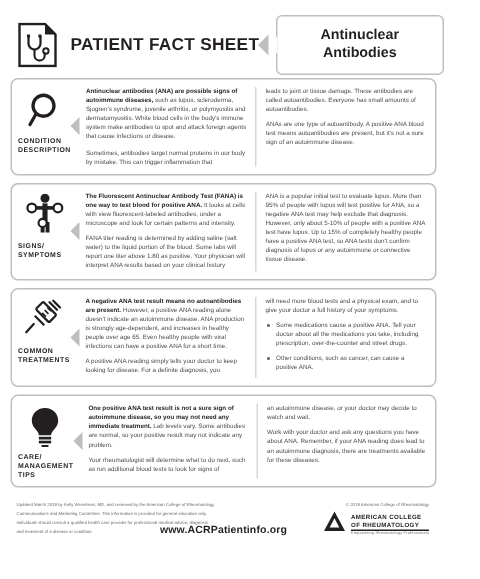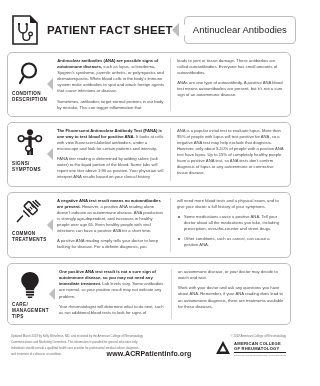--- a/index.html
+++ b/index.html
@@ -32,21 +32,21 @@
     content:"";position:absolute;left:-1px;top:-7px;
     width:0;height:0;
     border-top:7px solid transparent;border-bottom:7px solid transparent;
     border-right:7px solid #bcbec0;z-index:-1;
   }
   .title-box{
     border:1px solid #bcbec0;border-radius:4px;background:#fff;
     padding:7px 8px;width:112px;box-sizing:border-box;
     text-align:center;
   }
-  .title-box .t{font-size:9.5px;font-weight:normal;line-height:12px;color:#231f20;}
+  .title-box .t{font-size:9.5px;font-weight:bold;line-height:12px;color:#231f20;}
 
   
   .card{
     border:1px solid #bcbec0;border-radius:5px;background:#fff;
     display:flex;box-sizing:border-box;margin-bottom:5px;
     position:relative;overflow:hidden;
   }
   .labelcol{
     flex:0 0 43px;box-sizing:border-box;
     padding:5px 3px 4px 3px;

